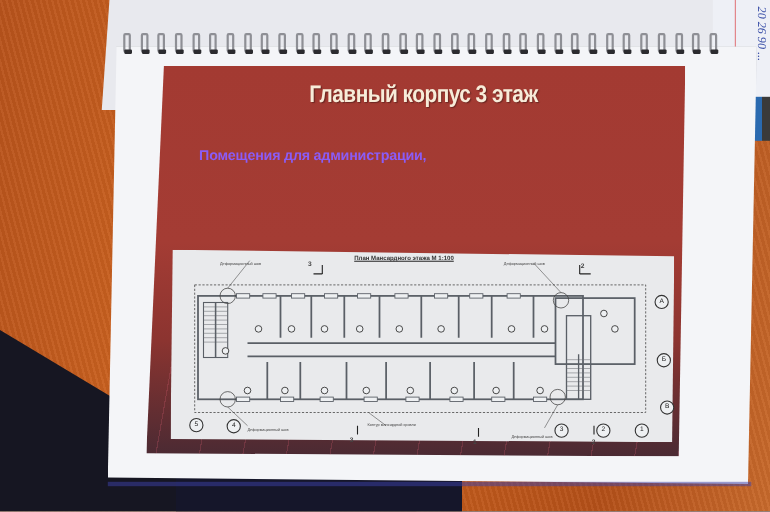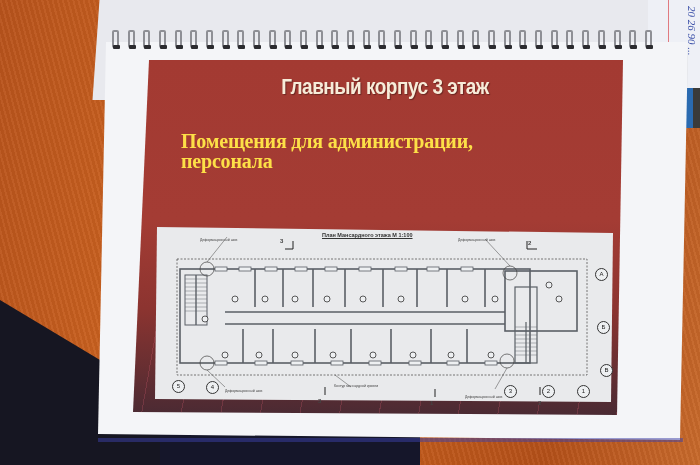--- a/index.html
+++ b/index.html
@@ -22,22 +22,22 @@
   .ring::after{content:"";position:absolute;left:-1px;bottom:-3px;width:7px;height:4px;background:#2b2b2f;border-radius:1px;}
   .slide{position:absolute;left:133px;top:60px;width:490px;height:355px;
     background:linear-gradient(180deg,#a33a32 0%,#a43c34 45%,#8c3430 70%,#4a2a33 100%);
     clip-path:polygon(16px 0,490px 0,484px 355px,0 352px);}
   .slide-lines{position:absolute;left:133px;top:240px;width:490px;height:175px;
     background:repeating-linear-gradient(100deg,transparent 0 38px,rgba(210,90,110,0.25) 38px 39px);
     clip-path:polygon(10px 0,490px 0,484px 175px,0 172px);}
   .title{position:absolute;left:255px;top:76px;width:260px;text-align:center;color:#f7ecd9;font-weight:bold;
     font-size:19px;letter-spacing:-0.5px;transform:scaleY(1.15);font-family:"Liberation Sans",sans-serif;
     text-shadow:1px 1px 1px rgba(0,0,0,0.35);}
-  .subtitle{position:absolute;left:181px;top:131px;width:340px;color:#fde047;font-weight:bold;font-size:20px;line-height:20px;
-    font-family:Liberation Serif, serif;letter-spacing:-0.2px;}
+  .subtitle{position:absolute;left:181px;top:131px;width:340px;color:#8b5cf6;font-weight:bold;font-size:13px;line-height:20px;
+    font-family:Liberation Sans, sans-serif;letter-spacing:-0.2px;}
   .subtitle span{display:block;}
   .plan{position:absolute;left:155px;top:227px;width:458px;height:175px;background:#e9eaec;
     clip-path:polygon(2px 0,458px 6px,456px 175px,0 172px);}
   .plan-title{position:absolute;left:322px;top:232px;font-size:5.5px;color:#333;text-decoration:underline;font-weight:bold;white-space:nowrap;}
   .plan svg{position:absolute;left:0;top:0;}
   .axis{position:absolute;width:11px;height:11px;border:1px solid #333;border-radius:50%;font-size:6px;line-height:11px;text-align:center;color:#222;background:#eef0f2;}
   .tiny{position:absolute;font-size:3.5px;color:#444;white-space:nowrap;}
 </style>
 </head>
 <body>
@@ -94,21 +94,20 @@
     <div class="ring"></div>
     <div class="ring"></div>
 </div>
 
 <div class="slide"></div>
 <div class="slide-lines"></div>
 
 <div class="title">Главный корпус 3 этаж</div>
 <div class="subtitle">
   <span>Помещения для администрации,</span>
-  <span>персонала</span>
 </div>
 
 <div class="plan">
   <svg width="458" height="175" viewBox="0 0 458 175">
 
     <rect x="22" y="32" width="410" height="116" fill="none" stroke="#555" stroke-width="0.8" stroke-dasharray="2 1.5"></rect>
 
     <rect x="25" y="42" width="350" height="94" fill="none" stroke="#5a5f66" stroke-width="1.6"></rect>
 
     <rect x="350" y="44" width="72" height="60" fill="none" stroke="#5a5f66" stroke-width="1.6"></rect>

